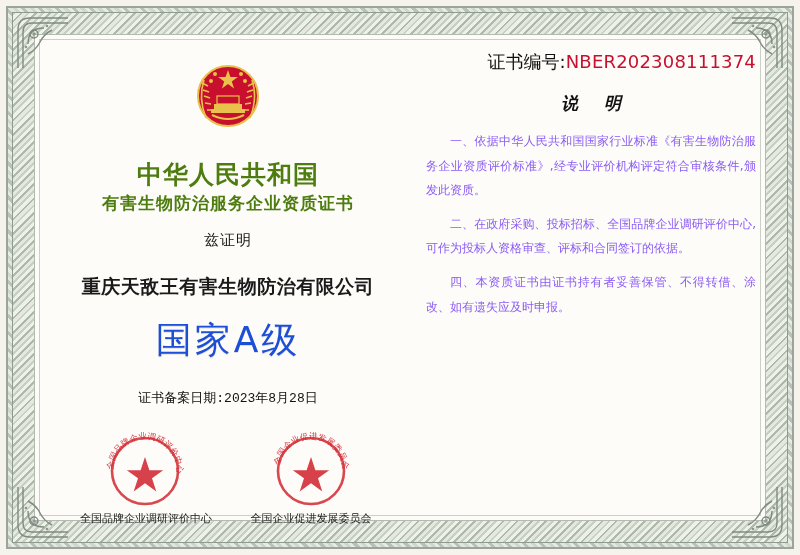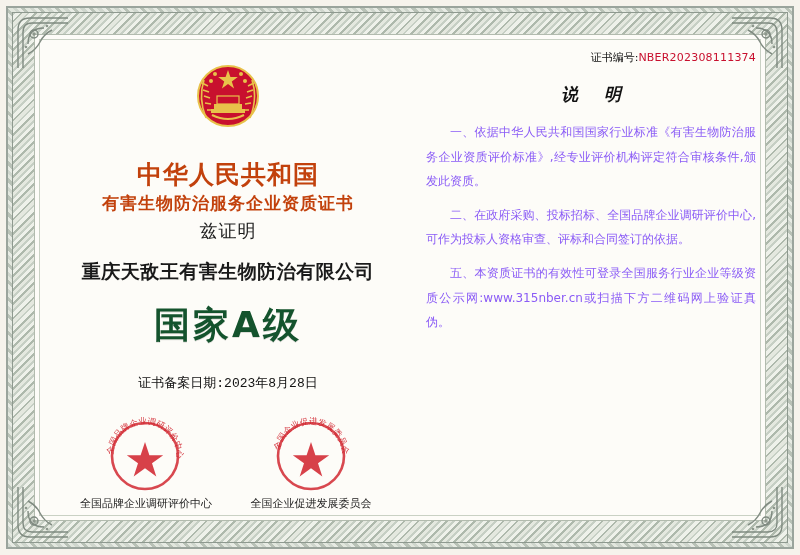--- a/index.html
+++ b/index.html
@@ -97,48 +97,48 @@
     width: 92px;
     height: 92px;
     position: relative;
   }
 
   .main-title {
     font-family: "DejaVu Sans", sans-serif;
     font-weight: bold;
     font-size: 25px;
     letter-spacing: 1px;
-    color: #c2410c;
+    color: #4d7c0f;
     line-height: 1.35;
     margin-top: 14px;
   }
   .main-title .l2 { font-size: 17px; }
 
   .zizhengming {
-    margin-top: 4px;
-    font-family: "DejaVu Sans", sans-serif;
-    font-size: 18px;
+    margin-top: 16px;
+    font-family: "DejaVu Sans", sans-serif;
+    font-size: 15px;
     color: #1a1a1a;
     letter-spacing: 1px;
     text-align: center;
   }
   .company {
-    margin-top: 16px;
+    margin-top: 24px;
     font-family: "DejaVu Sans", sans-serif;
     font-size: 19px;
     font-weight: bold;
     color: #1a1a1a;
     letter-spacing: 0.5px;
   }
   .grade {
     margin-top: 16px;
     font-family: "DejaVu Sans", sans-serif;
     font-size: 36px;
-    font-weight: bold;
-    color: #14532d;
+    font-weight: normal;
+    color: #1d4ed8;
     letter-spacing: 3px;
     text-shadow: 0 1px 0 rgba(0,0,0,0.12);
   }
 
   .dates {
     margin-top: 22px;
     font-family: Liberation Mono, monospace;
     font-size: 13px;
     color: #111;
     line-height: 1.85;
@@ -171,21 +171,21 @@
   
   .right-col {
     position: absolute;
     right: 4px;
     top: 4px;
     width: 330px;
   }
   .cert-no {
     text-align: right;
     font-family: "DejaVu Sans", sans-serif;
-    font-size: 11px;
+    font-size: 18px;
     color: #111;
     white-space: nowrap;
     margin-top: 6px;
   }
   .cert-no .num { color: #c8102e; letter-spacing: 0.2px; }
 
   .shuoming {
     text-align: center;
     font-family: "DejaVu Sans", sans-serif;
     font-size: 17px;
@@ -371,19 +371,19 @@
 
       <div class="cert-no">
         <span>证书编号:</span><span class="num">NBER202308111374</span>
       </div>
 
       <div class="shuoming">说 明</div>
 
       <div class="clauses">
         <div class="clause">一、依据中华人民共和国国家行业标准《有害生物防治服务企业资质评价标准》,经专业评价机构评定符合审核条件,颁发此资质。</div>
         <div class="clause">二、在政府采购、投标招标、全国品牌企业调研评价中心,可作为投标人资格审查、评标和合同签订的依据。</div>
-        <div class="clause">五、本资质证书的有效性可登录全国服务行业企业等级资质公示网:www.315nber.cn或扫描下方二维码网上验证真伪。</div>
+        <div class="clause">四、本资质证书由证书持有者妥善保管、不得转借、涂改、如有遗失应及时申报。</div>
       </div>
 
     </div>
 
   </div>
 </div>
 
 </body></html>

